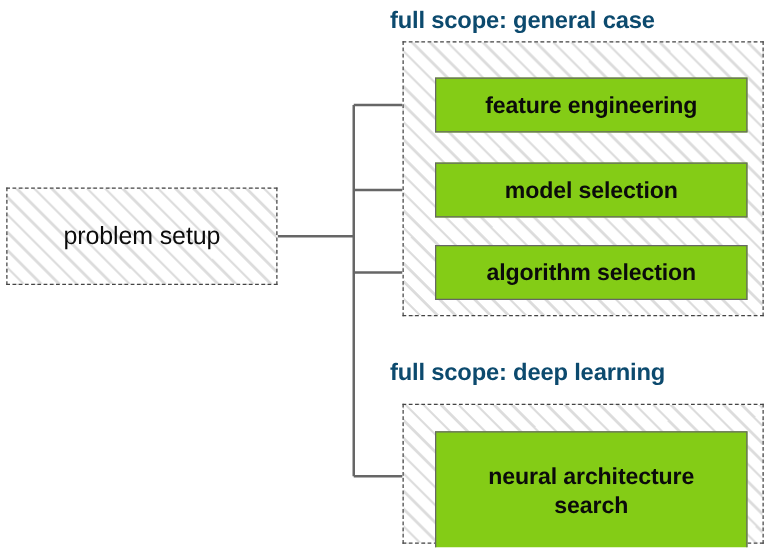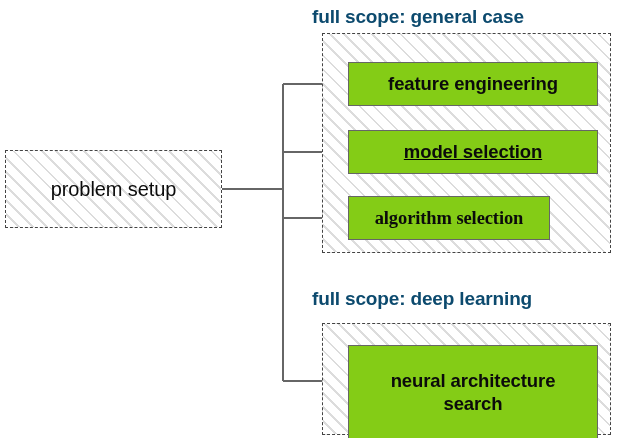--- a/index.html
+++ b/index.html
@@ -115,25 +115,25 @@
   </div>
 
   <div class="group-caption" style="left:312px; top:6px;">full scope: general case</div>
 
   <div class="hatch-box" style="left:322px; top:33px; width:289px; height:220px;"></div>
 
   <div class="leaf-box" style="left:348px; top:62px; width:250px; height:44px;">
     <span class="leaf-label">feature engineering</span>
   </div>
 
-  <div class="leaf-box" style="left:348px; top:130px; width:250px; height:44px;text-decoration:underline;">
+  <div class="leaf-box" style="left:348px; top:130px; width:250px; height:44px;">
     <span class="leaf-label">model selection</span>
   </div>
 
-  <div class="leaf-box" style="left:348px; top:196px; width:202px; height:44px;font-family:Liberation Serif, serif;">
+  <div class="leaf-box" style="left:348px; top:196px; width:250px; height:44px;">
     <span class="leaf-label">algorithm selection</span>
   </div>
 
   <div class="group-caption" style="left:312px; top:288px;">full scope: deep learning</div>
 
   <div class="hatch-box" style="left:322px; top:323px; width:289px; height:112px;"></div>
 
   <div class="leaf-box" style="left:348px; top:345px; width:250px; height:95px;">
     <span class="leaf-label" style="white-space: pre-line;">neural architecture
 search</span>

